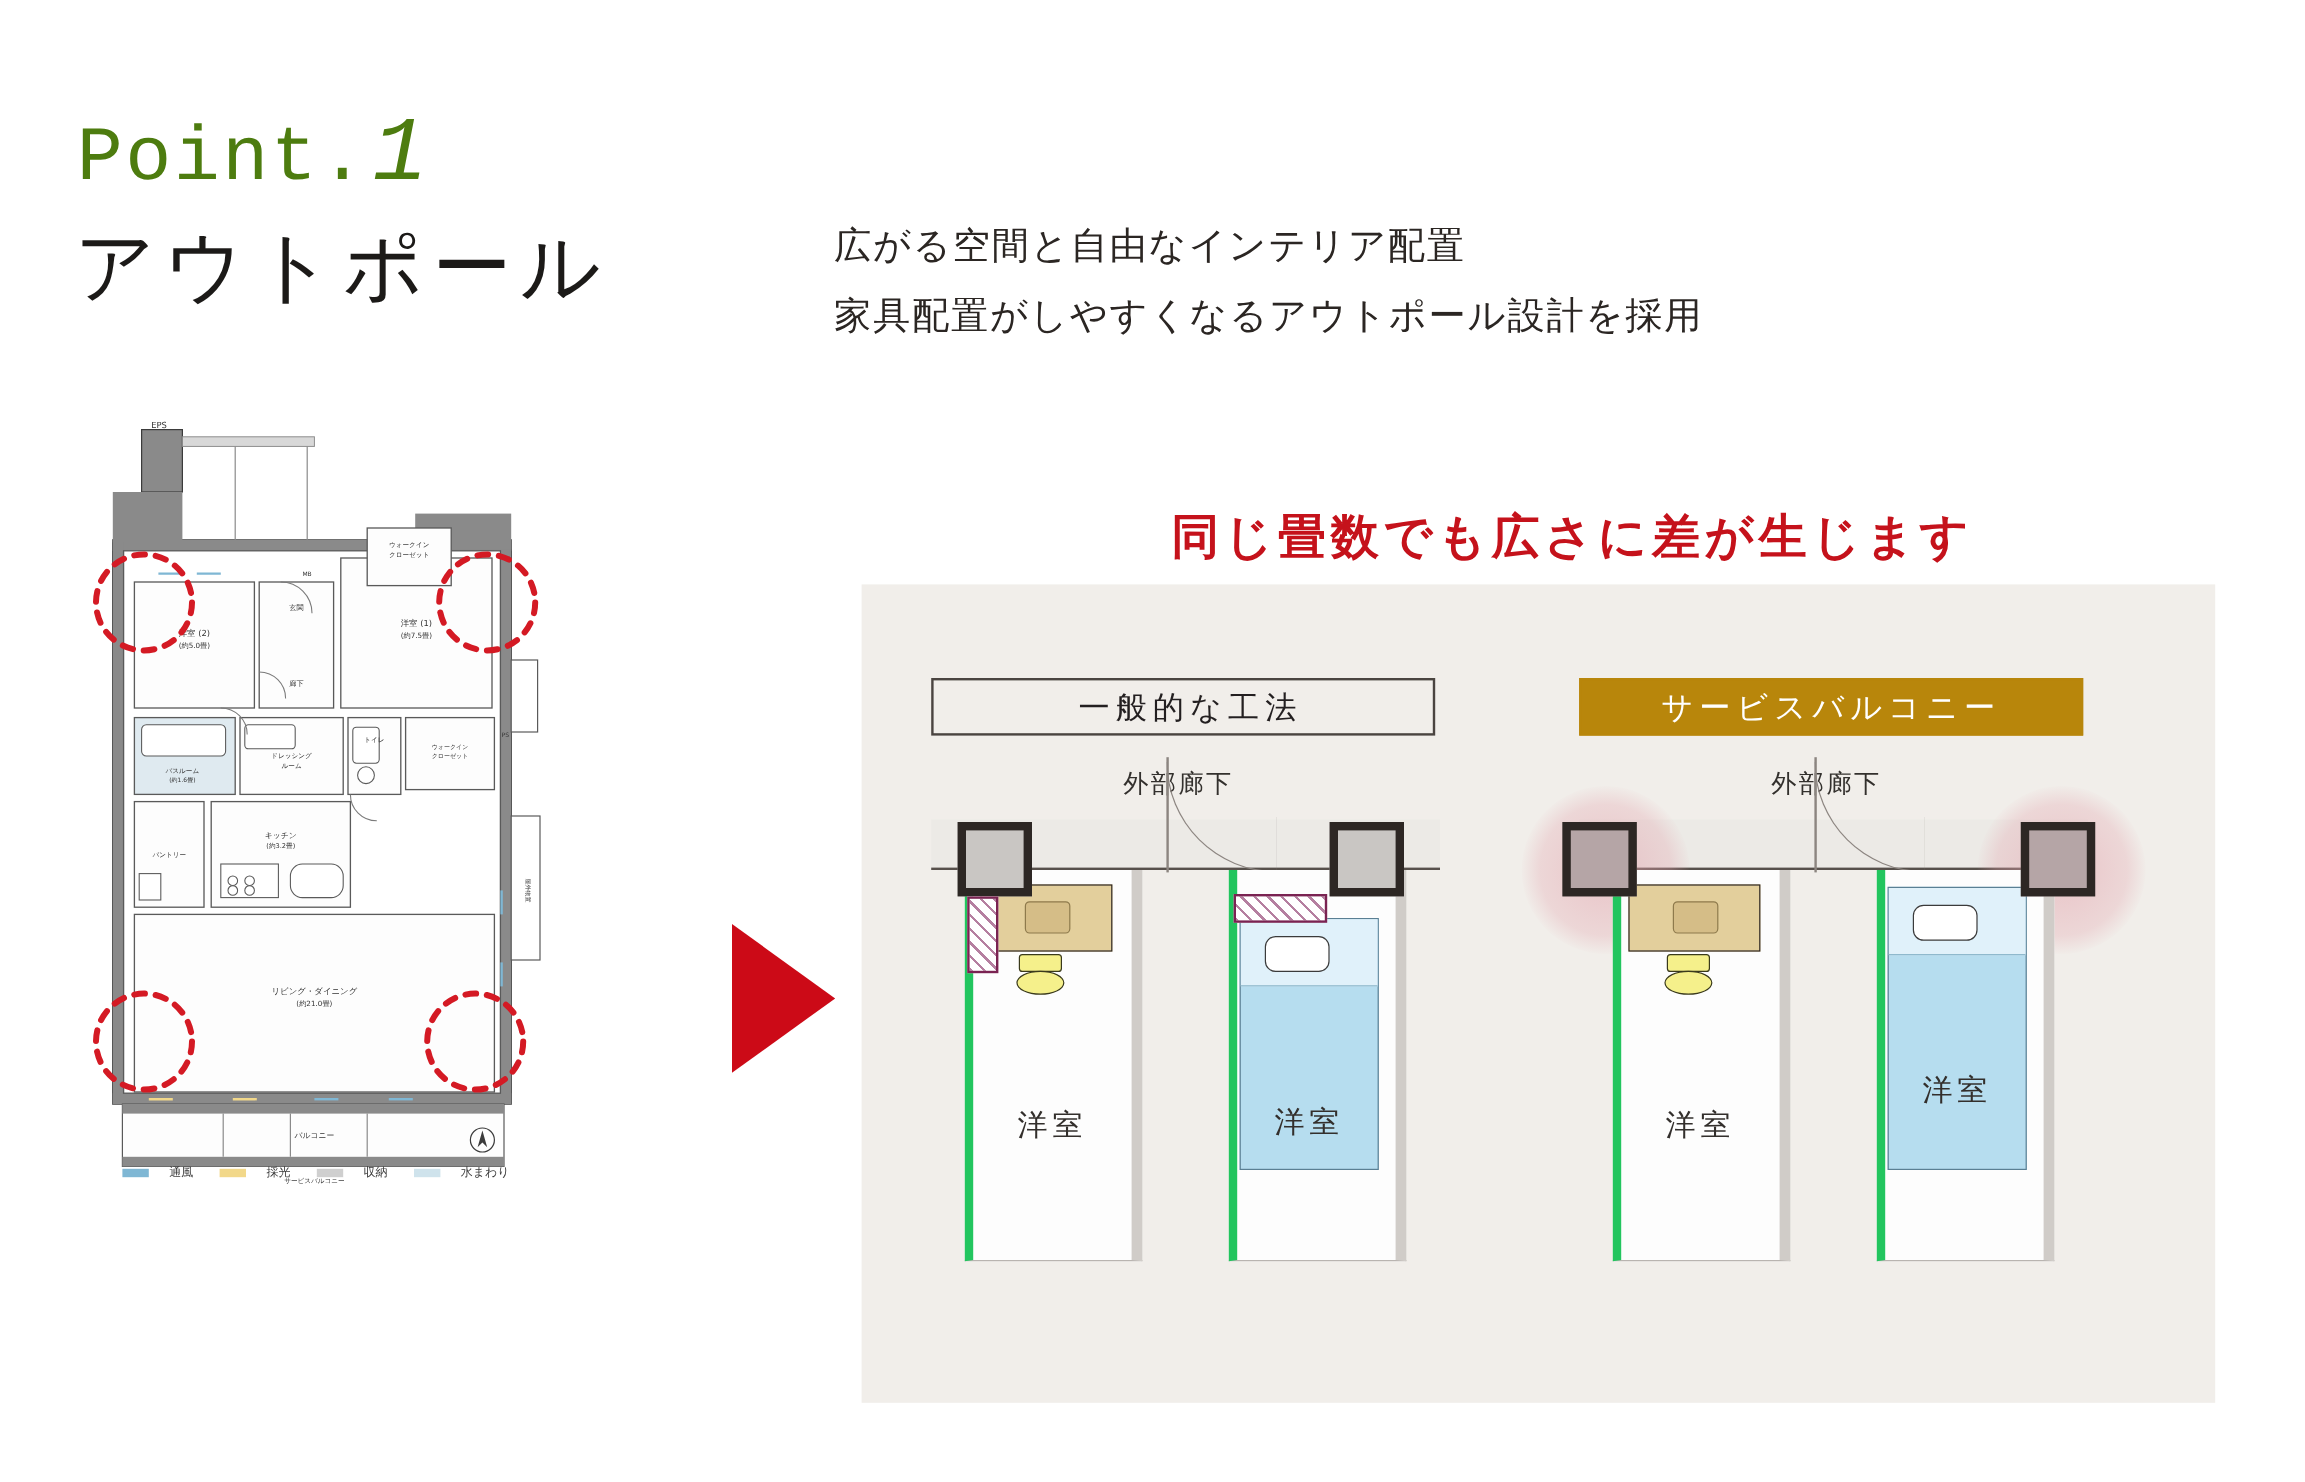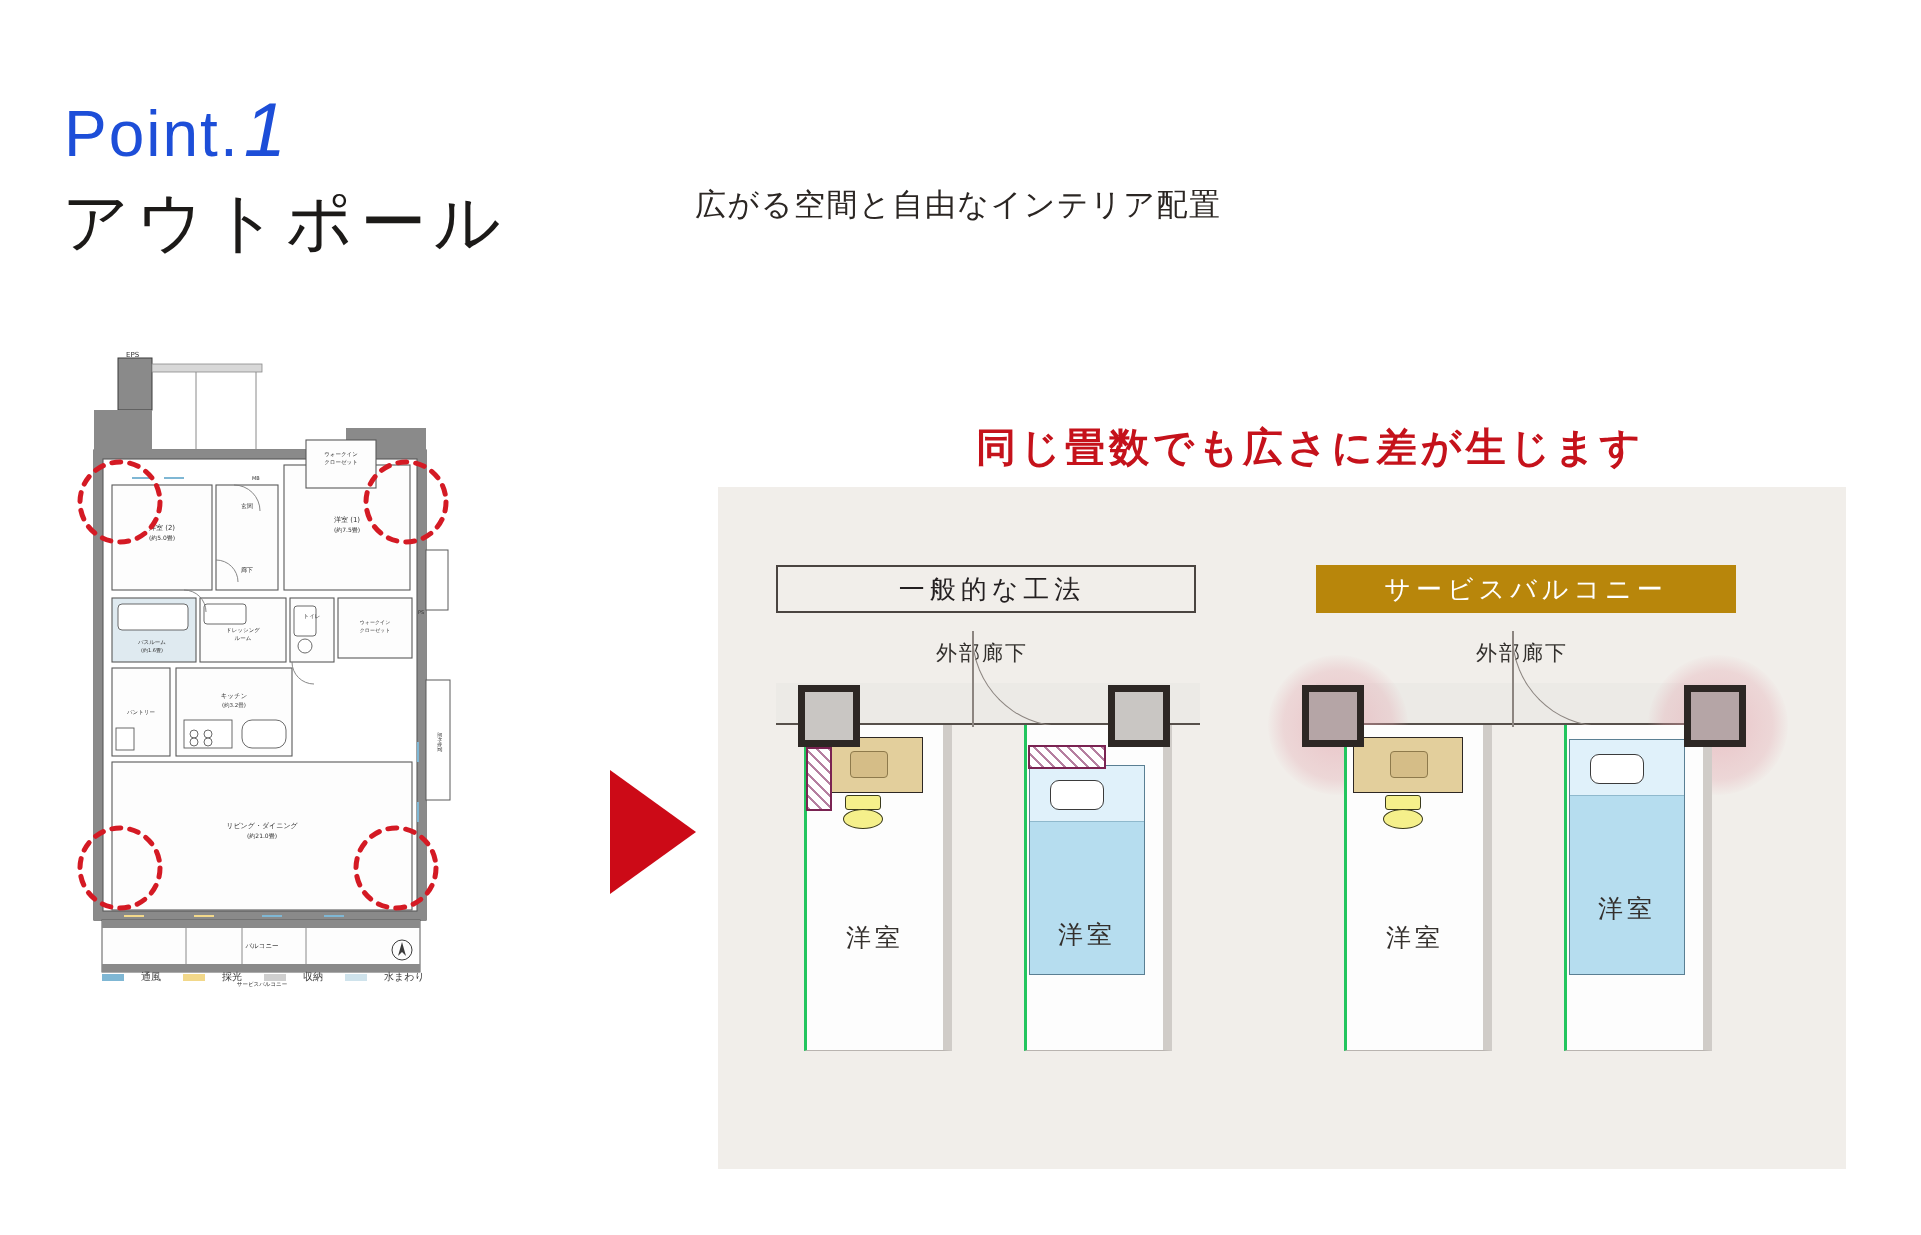--- a/index.html
+++ b/index.html
@@ -10,22 +10,22 @@
     position: relative;
     overflow: hidden;
   }
 
   
   .point-label {
     position: absolute;
     left: 64px; top: 86px;
     font-size: 64px;
     letter-spacing: 2px;
-    color: #1d4ed8;
-    font-family: Liberation Sans, sans-serif;
+    color: #4d7c0f;
+    font-family: Liberation Mono, monospace;
   }
   .point-label .num {
     font-style: italic;
     font-size: 76px;
     padding-left: 4px;
   }
   .headline {
     position: absolute;
     left: 62px; top: 178px;
     font-size: 66px;
@@ -104,21 +104,21 @@
   }
   .door-line {
     position: absolute; left: 196px; top: -52px; width: 1.6px; height: 96px;
     background: #8c8580;
   }
 
   .room {
     position: absolute; top: 42px;
     width: 148px; height: 326px;
     background: #fdfdfd;
-    border-left: 3px solid #22c55e;
+    border-left: 7px solid #22c55e;
     border-right: 9px solid #d0ccc8;
     border-bottom: 1px solid #b9b4b0;
   }
   .room.a { left: 28px; }
   .room.b { left: 248px; }
   .room-name {
     position: absolute; left: 0; right: 0; top: 196px;
     text-align: center; font-size: 25px; letter-spacing: 4px; color: #332f2c;
   }
 
@@ -209,20 +209,21 @@
 <body>
 
 <div class="point-label">
   <span>Point.</span><span class="num">1</span>
 </div>
 
 <h1 class="headline">アウトポール</h1>
 
 <div class="lead">
   <div>広がる空間と自由なインテリア配置</div>
+  <div>家具配置がしやすくなるアウトポール設計を採用</div>
 </div>
 
 <div class="floorplan">
   <svg class="fp-svg" width="520" height="640" viewBox="0 0 520 640">
 
     <g stroke="#3b3b3b" fill="none" stroke-width="1.2">
       <rect x="28" y="100" width="332" height="470" fill="#ffffff"></rect>
     </g>
 
     <g fill="#8a8a8a">

